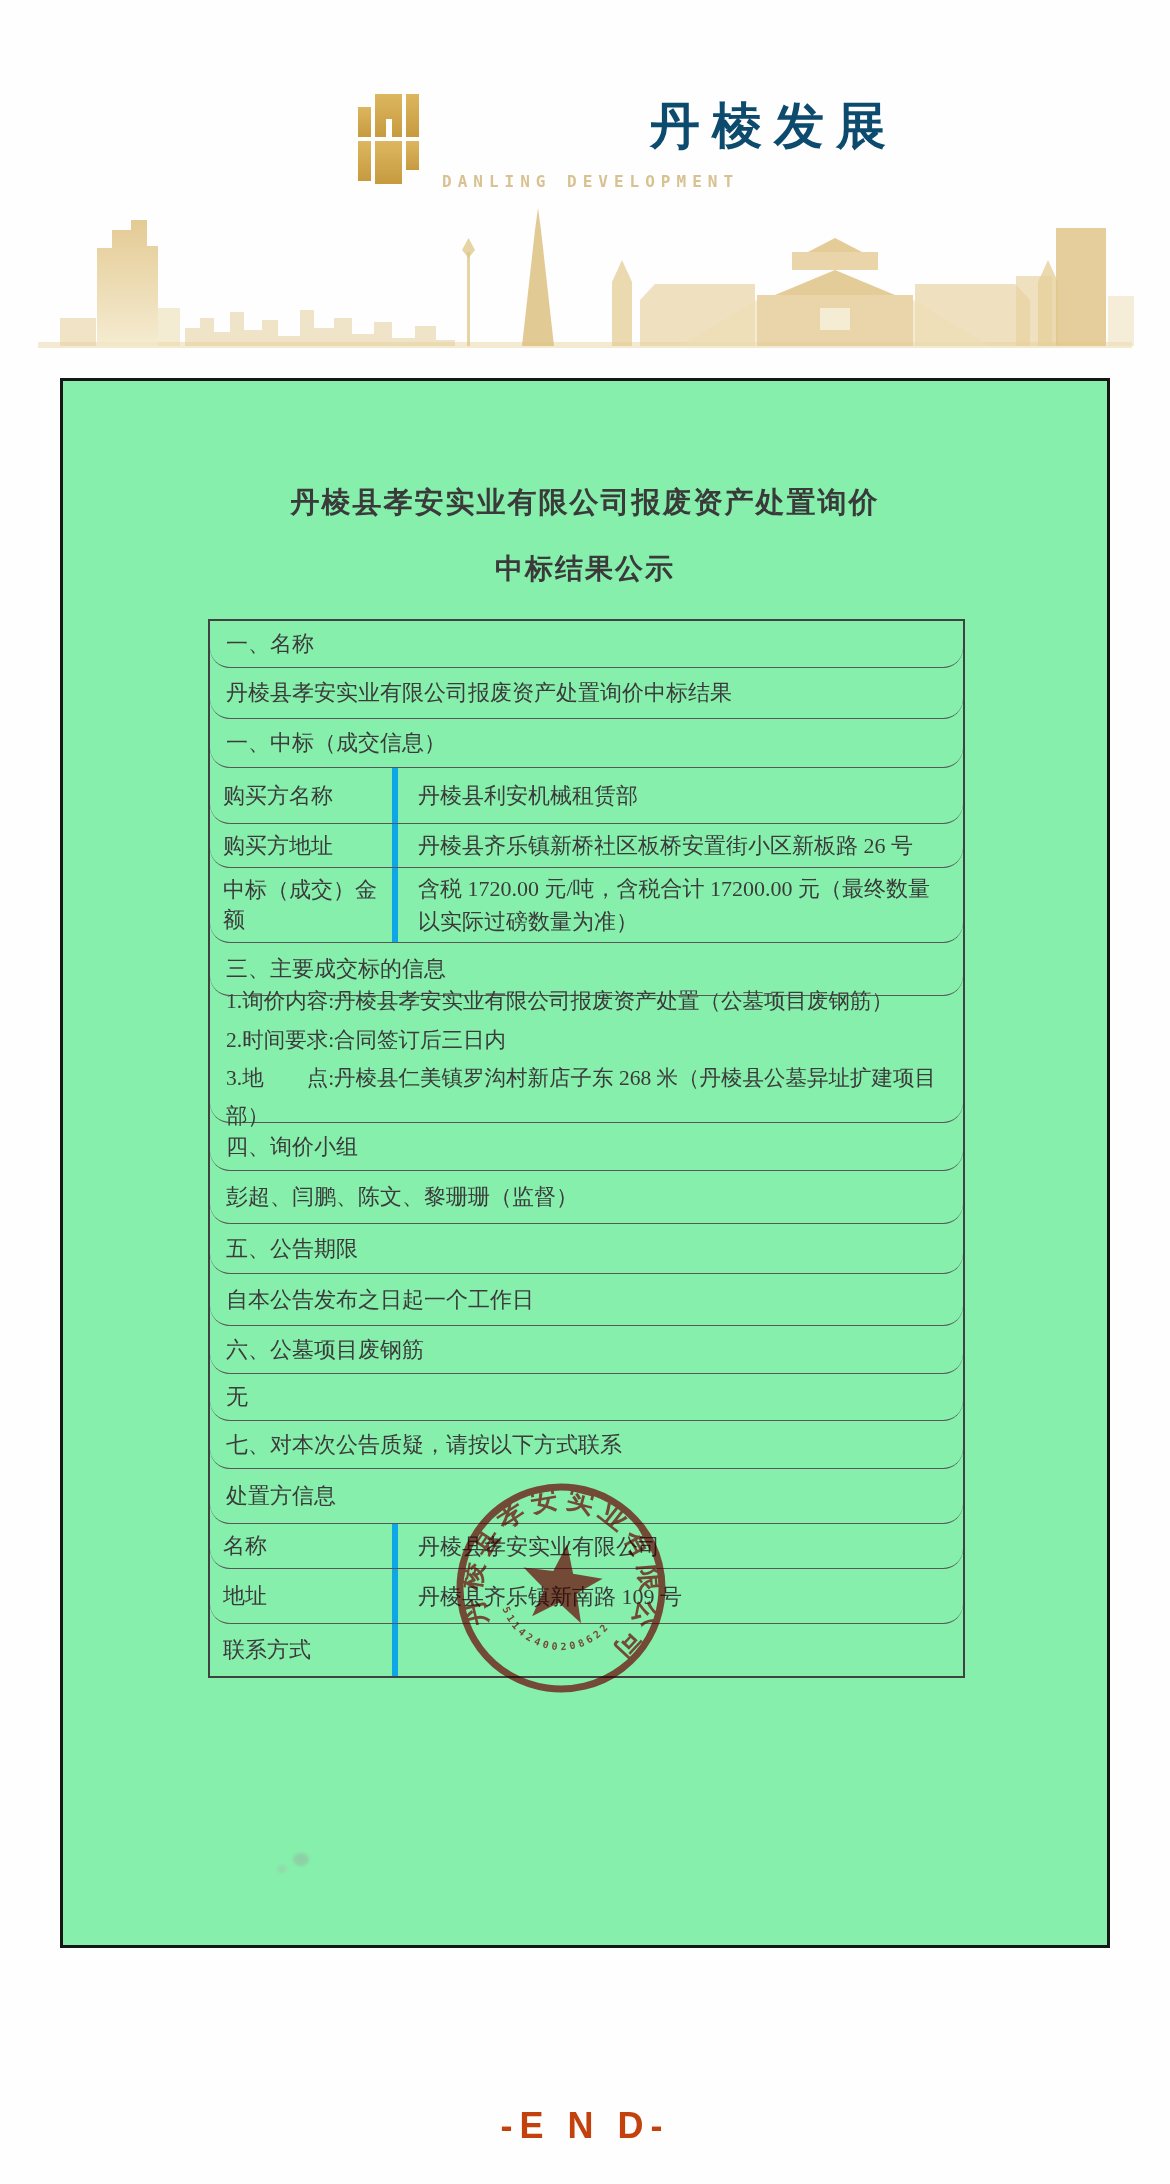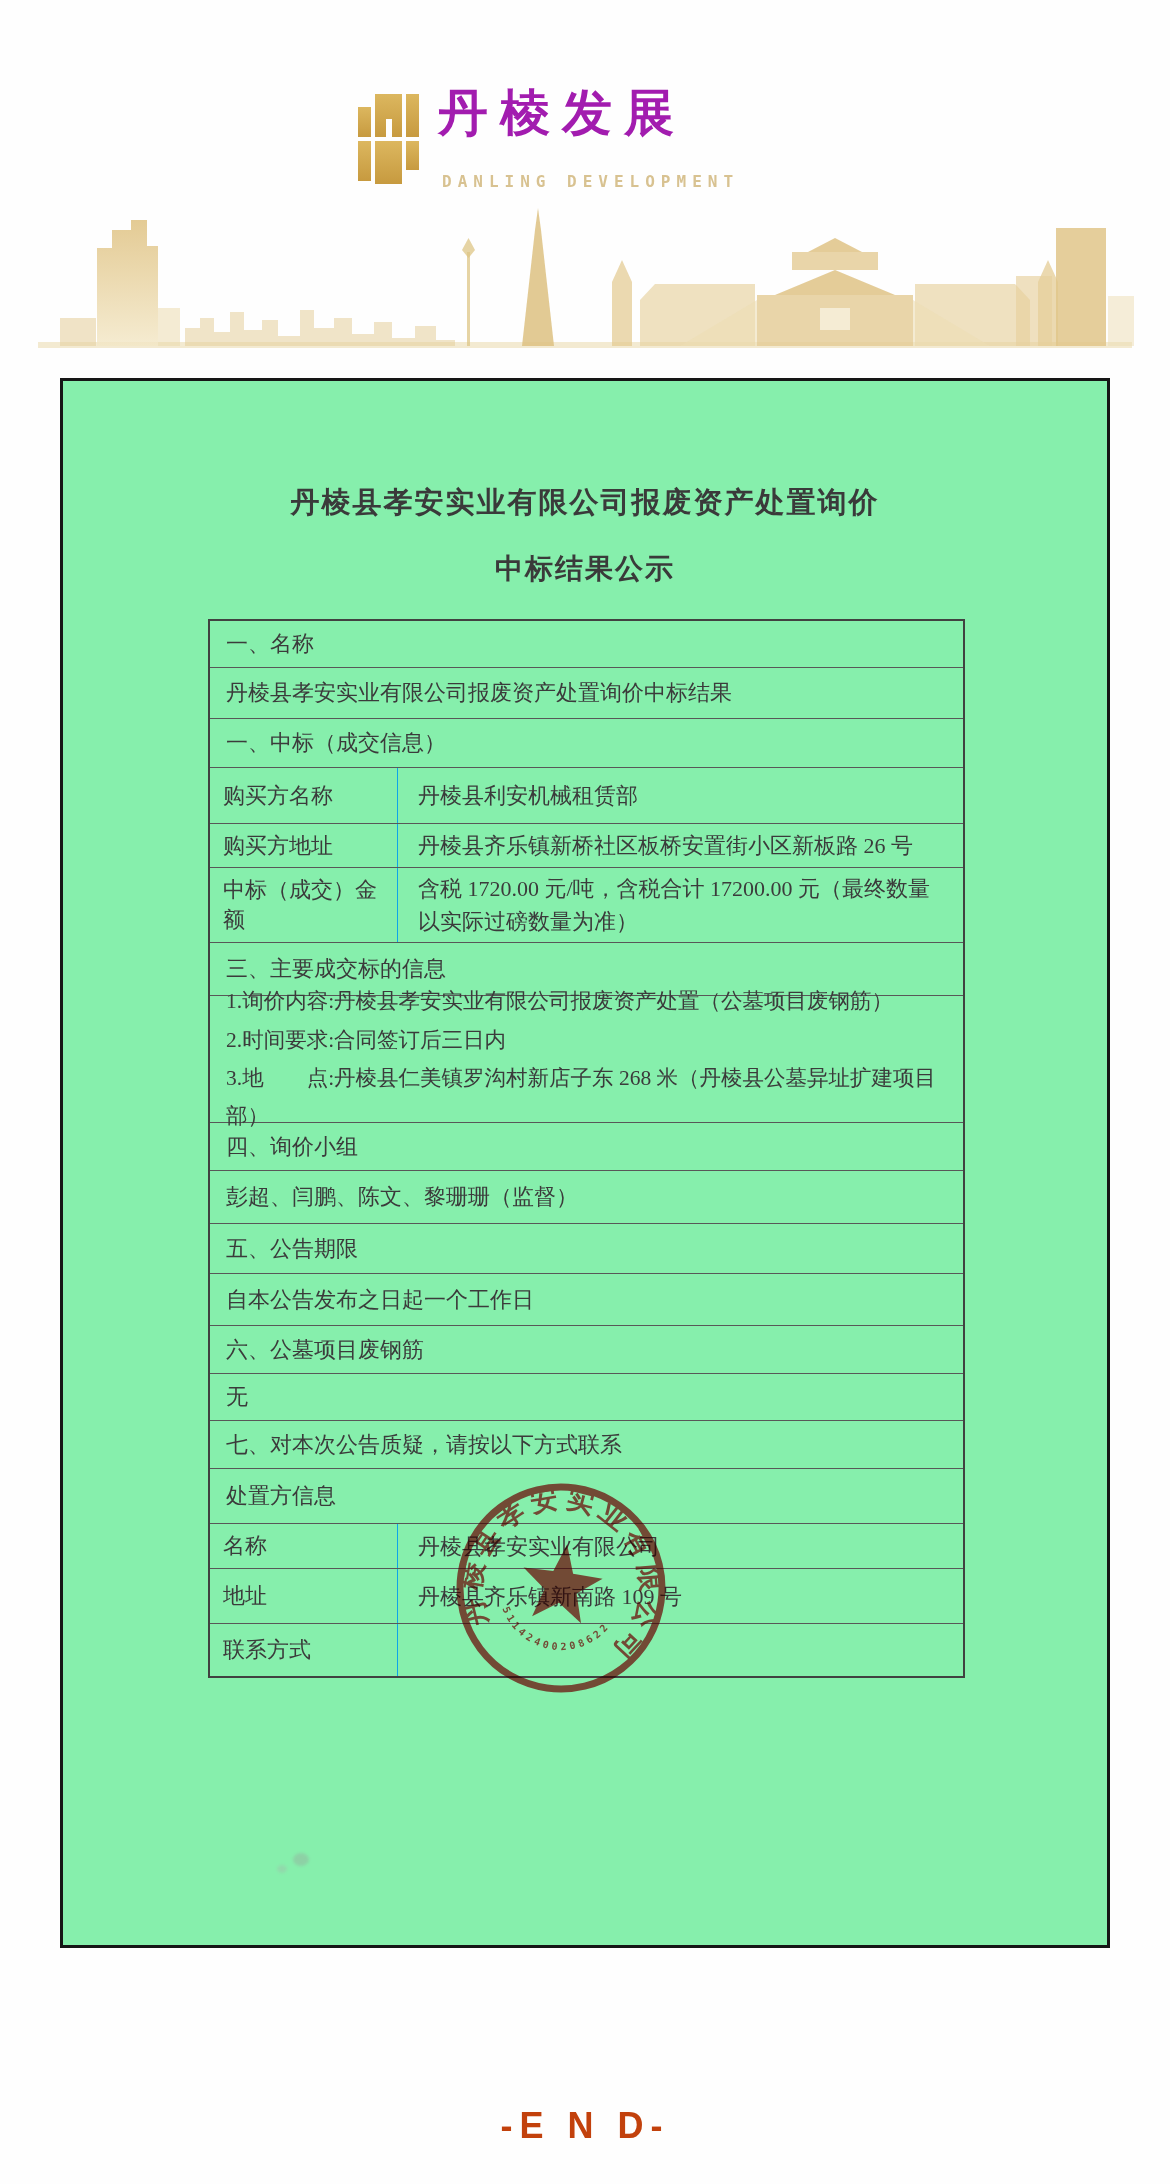--- a/index.html
+++ b/index.html
@@ -1,45 +1,45 @@
 <!DOCTYPE html>
 <html><head>
 <meta charset="utf-8">
 <style>
   html,body{margin:0;padding:0;background:#ffffff;}
   .page{position:relative;width:1170px;height:2184px;background:#fefefe;overflow:hidden;
         font-family:"Liberation Serif","DejaVu Serif",serif;}
 
   
   .logo-icon{position:absolute;left:358px;top:94px;width:66px;height:90px;}
-  .brand-cn{position:absolute;left:438px;top:80px;width:460px;
+  .brand-cn{position:absolute;left:438px;top:93px;width:460px;
             font-family:"Liberation Serif","DejaVu Serif",serif;
-            font-size:50px;font-weight:700;letter-spacing:12px;color:#a21caf;}
+            font-size:50px;font-weight:700;letter-spacing:12px;color:#0c4a6e;text-align:right;}
   .brand-en{position:absolute;left:442px;top:172px;width:460px;
             font-family:"DejaVu Sans Mono","Liberation Mono",monospace;
             font-size:16px;font-weight:600;letter-spacing:6px;color:#d8c291;}
   .skyline{position:absolute;left:0;top:200px;width:1170px;height:152px;}
 
   
   .doc-card{position:absolute;left:60px;top:378px;width:1050px;height:1570px;
             box-sizing:border-box;border:3px solid #161616;background:#86efac;}
   .doc-title1{margin:102px 0 0 0;text-align:center;font-size:29px;font-weight:700;
               letter-spacing:2px;color:#3a3a3a;}
   .doc-title2{margin:27px 0 0 0;text-align:center;font-size:28px;font-weight:700;
               letter-spacing:2px;color:#3a3a3a;}
 
   .doc-table{margin:31px 0 0 145px;width:757px;box-sizing:border-box;
              border:2px solid #414141;background:transparent;}
   .row{display:flex;align-items:center;box-sizing:border-box;
-       border-bottom:1px solid #585858;font-size:22px;color:#3b3b3b;}
+       border-bottom:1px solid #585858;font-size:22px;color:#3b3b3b;border-radius:20px;}
   .row:last-child{border-bottom:none;}
   .cell{box-sizing:border-box;}
   .cell.full{flex:1;padding:4px 14px 4px 16px;line-height:1.45;}
   .cell.label{width:188px;flex:0 0 188px;padding:4px 6px 4px 13px;
-              border-right:1px solid #0ea5e9;align-self:stretch;
+              border-right:6px solid #0ea5e9;align-self:stretch;
               display:flex;align-items:center;}
   .cell.value{flex:1;padding:4px 14px 4px 20px;line-height:1.5;}
   .cell.multiline{flex:1;padding:6px 10px 6px 16px;line-height:1.78;font-size:21.5px;}
 
   
   .stamp{position:absolute;left:388px;top:1097px;width:220px;height:220px;
          mix-blend-mode:multiply;opacity:.9;filter:blur(.4px);}
   .smudge{position:absolute;left:230px;top:1472px;width:16px;height:13px;border-radius:50%;
           background:#9a9a9a;opacity:.35;filter:blur(1.5px);}
   .smudge2{position:absolute;left:214px;top:1484px;width:10px;height:8px;border-radius:50%;

